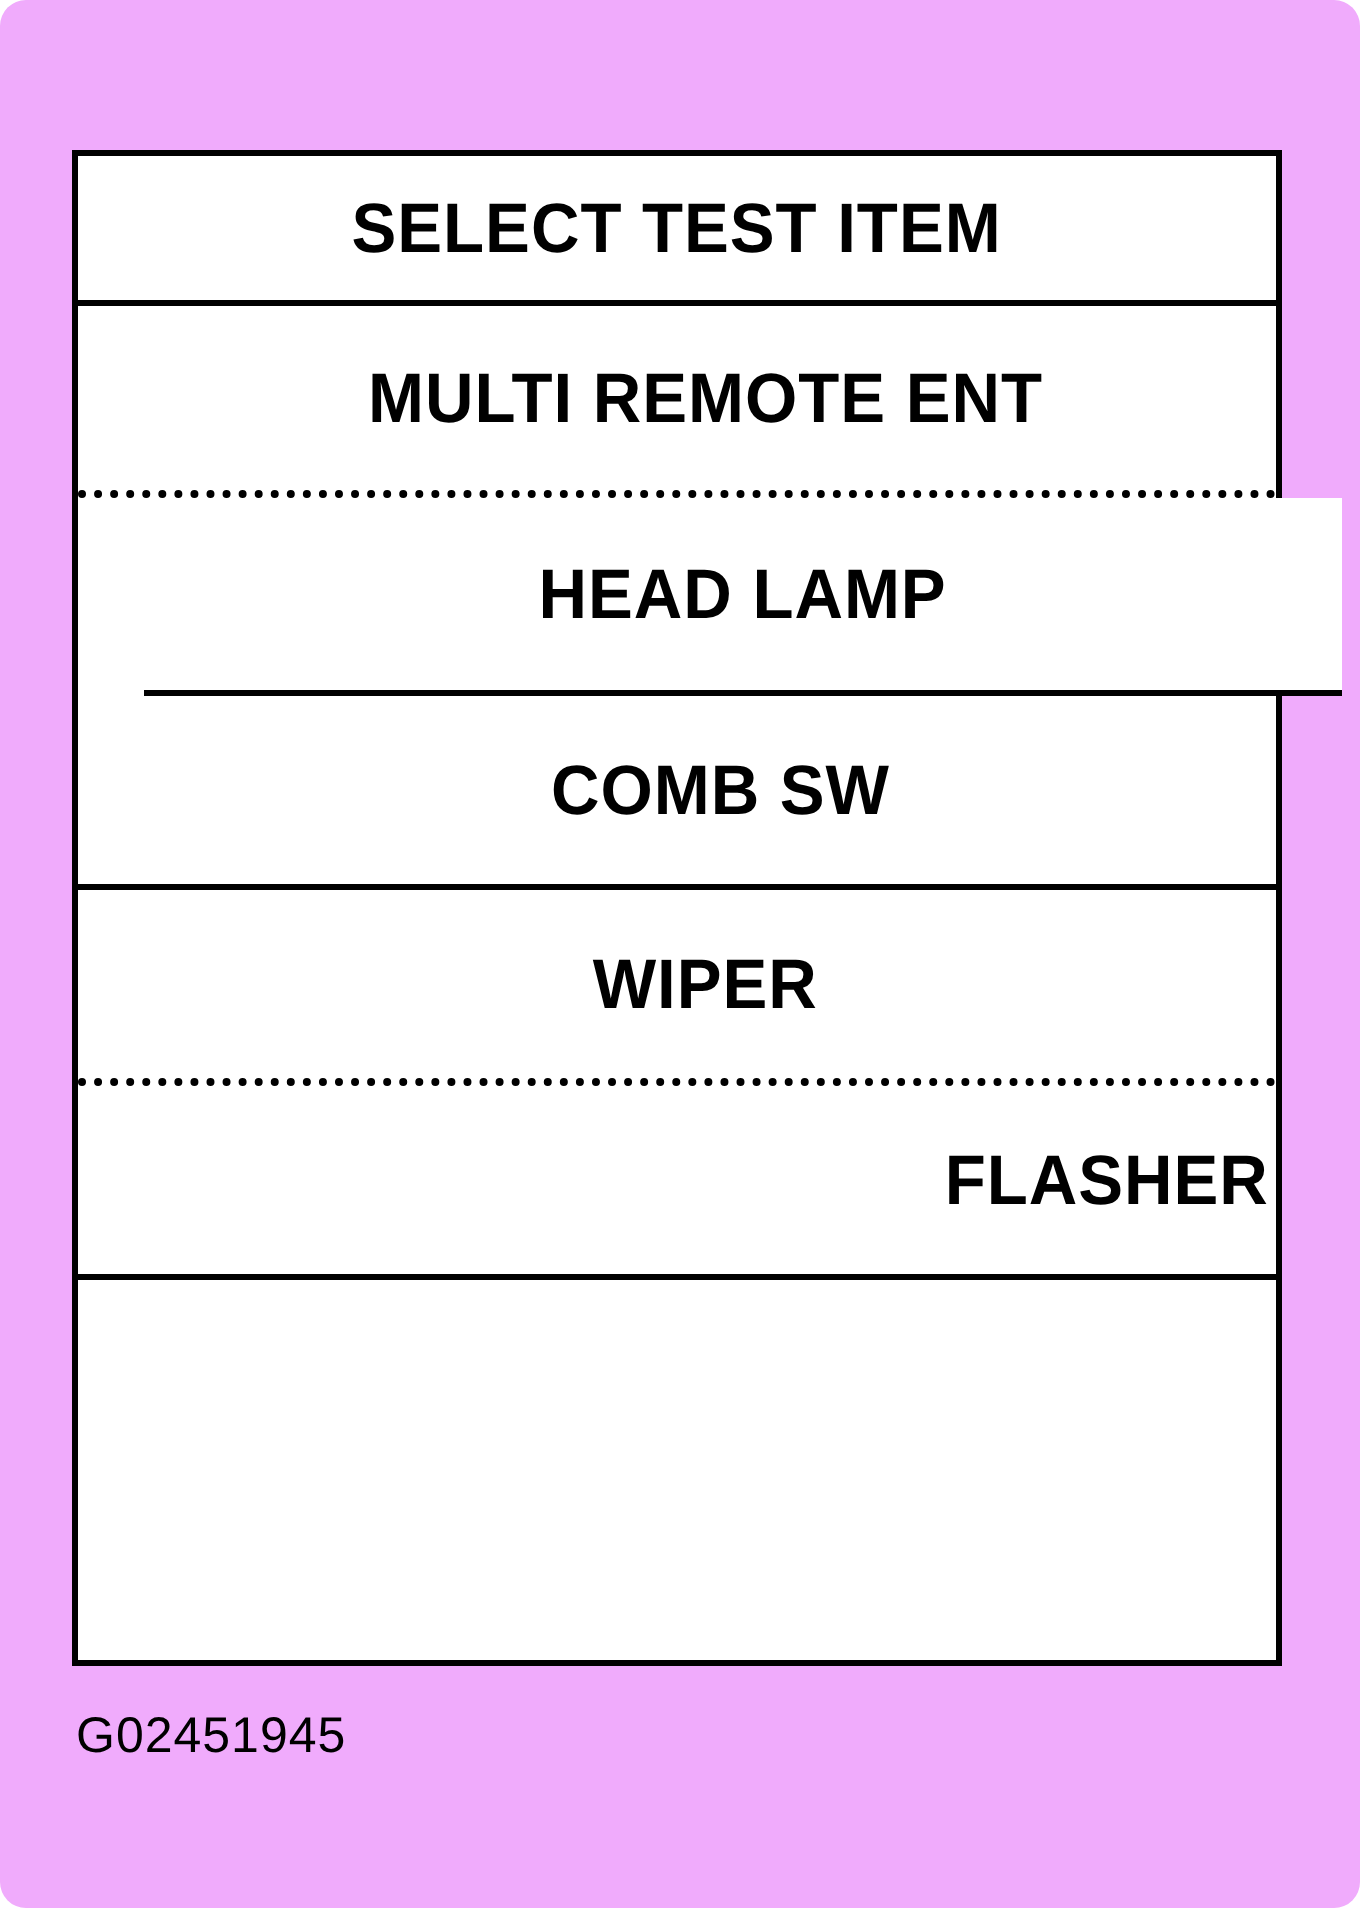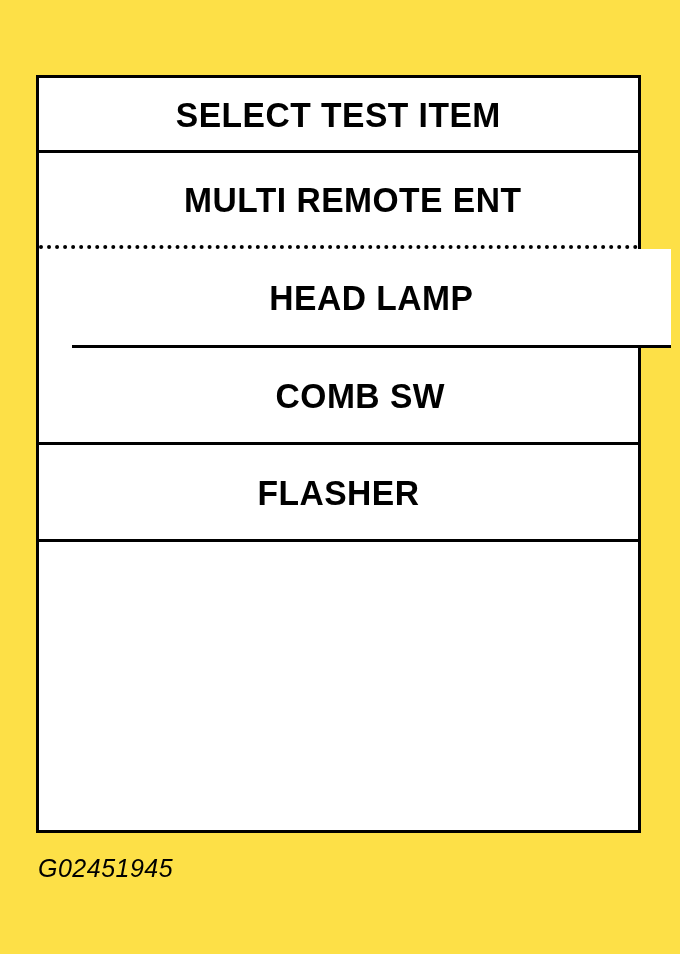--- a/index.html
+++ b/index.html
@@ -12,21 +12,22 @@
     background: #ffffff;
     font-family: "Liberation Sans", sans-serif;
     position: relative;
     overflow: hidden;
   }
 
   
   #page {
     position: absolute;
     inset: 0;
-    background: #fde047;
+    background: #f0abfc;
+    border-radius: 13px;
   }
 
   
   #menu-panel {
     position: absolute;
     left: 36px;
     top: 75px;
     width: 605px;
     height: 758px;
     box-sizing: border-box;
@@ -68,36 +69,35 @@
     border-bottom: none;
   }
 
   
   .h-header  { height: 75px;  }
   .h-r2      { height: 96px;  }
   .h-r3      { height: 99px; margin-left: 33px;  }
   .h-r4      { height: 97px; padding-left: 44px;  }
   .h-r5      { height: 98px;  }
   .h-r6      { height: 97px;  }
-  .h-r7      { height: 97px;  }
+  .h-r7      { height: 97px; justify-content: flex-end;  }
   .h-blank   { height: 93px;  }
 
   
   #figure-caption {
     position: absolute;
     left: 38px;
     top: 856px;
     font-family: "Liberation Sans", sans-serif;
     font-weight: normal;
     font-size: 25px;
     line-height: 1;
     letter-spacing: 0.5px;
     color: #000000;
     white-space: nowrap;
-    font-style: italic;
   }
 </style>
 </head>
 <body>
 
 <div id="page">
 
   <div id="menu-panel">
 
     <div class="menu-row h-header sep-solid">
@@ -109,20 +109,23 @@
     </div>
 
     <div class="menu-row h-r3 sep-solid">
       <span class="row-label">HEAD LAMP</span>
     </div>
 
     <div class="menu-row h-r4 sep-solid">
       <span class="row-label">COMB SW</span>
     </div>
 
+    <div class="menu-row h-r5 sep-dotted">
+      <span class="row-label">WIPER</span>
+    </div>
 
 
     <div class="menu-row h-r7 sep-solid">
       <span class="row-label">FLASHER</span>
     </div>
 
     <div class="menu-row h-blank sep-none">
       <span class="row-label"></span>
     </div>
 

